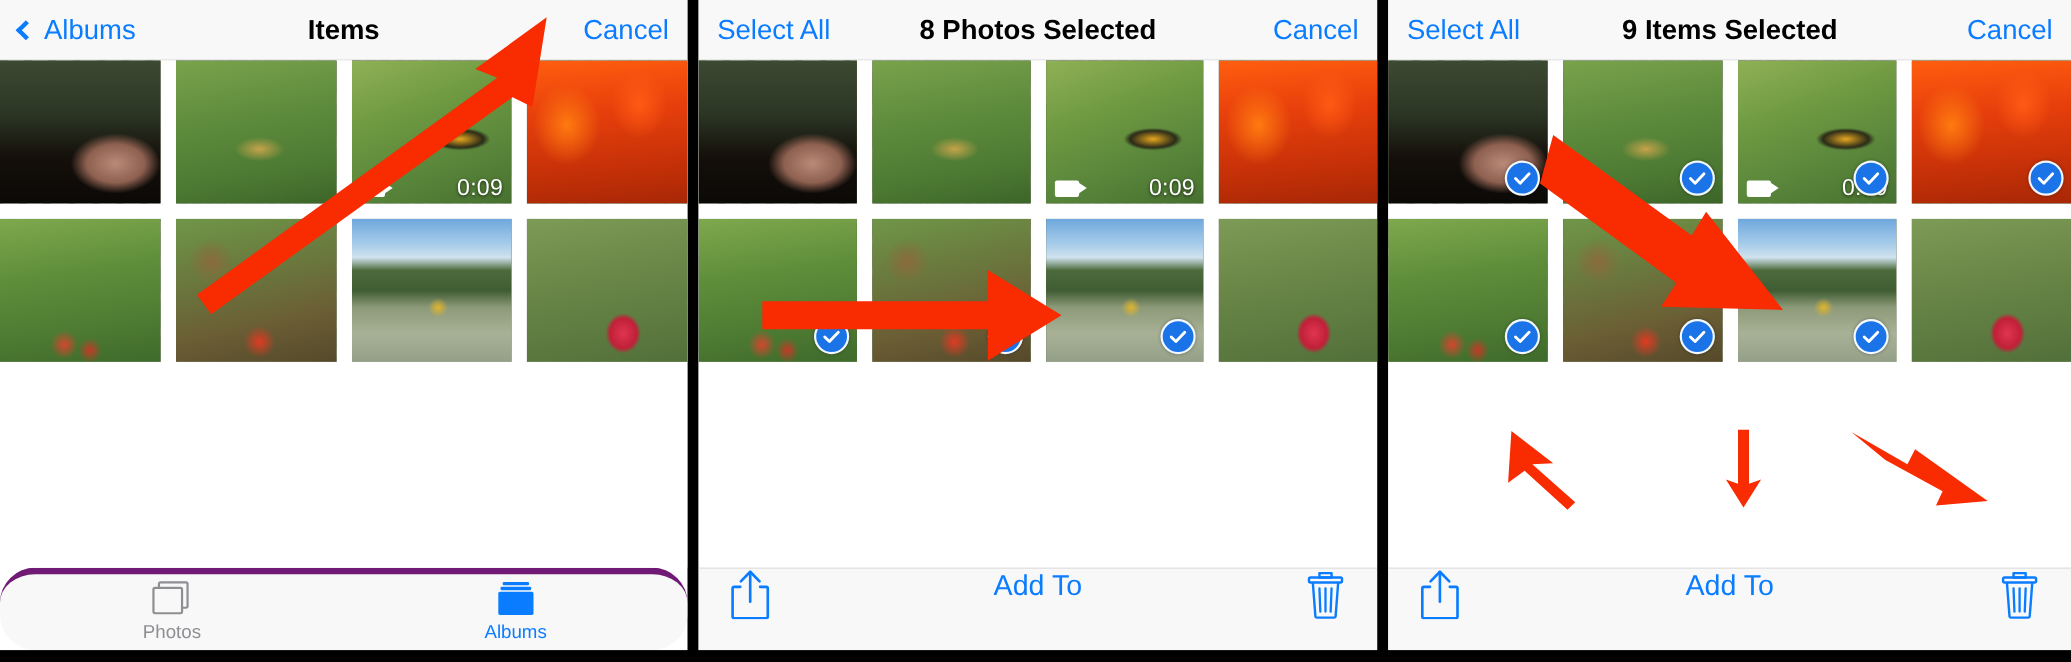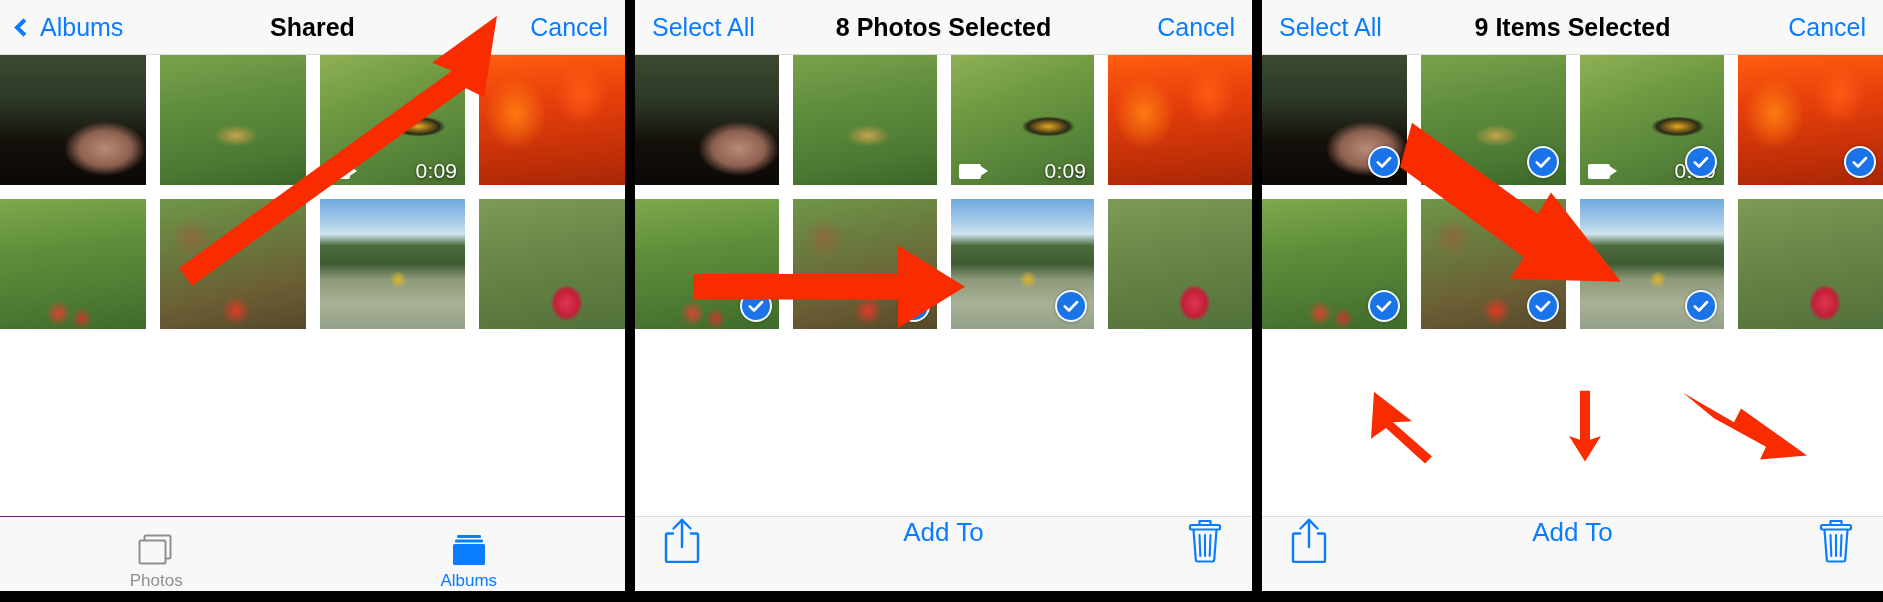--- a/index.html
+++ b/index.html
@@ -104,22 +104,22 @@
     text-shadow: 0 1px 3px rgba(0,0,0,.7);
     letter-spacing: .2px;
   }
 
   .spacer { flex: 1 1 auto; background: #fff; position: relative; }
 
   
   .tabbar {
     flex: 0 0 75px; height: 75px;
     background: #f8f8f8;
-    border-top: 1px solid #701a75;
-    display: flex; align-items: flex-end;
+    border-top: 6px solid #701a75;
+    display: flex; align-items: center; border-radius: 32px;
   }
   .tabitem {
     flex: 1 1 0; display:flex; flex-direction: column;
     align-items:center; justify-content:center; gap: 5px;
   }
   .tabitem .lbl { font-size: 17px; color: #8e8e93; }
   .tabitem.active .lbl { color: #0a7cff; }
 
   .toolbar {
     flex: 0 0 75px; height: 75px;
@@ -146,21 +146,21 @@
 
 <div class="stage">
 
   <div class="panel" id="p1" style="width:625px">
 
     <div class="navbar">
       <div class="nav-left">
         <span class="chev"></span>
         <span>Albums</span>
       </div>
-      <div class="nav-title">Shared</div>
+      <div class="nav-title">Items</div>
       <div class="nav-right">Cancel</div>
     </div>
 
     <div class="grid-wrap">
       <div class="grid" id="g1">
           <div class="cell">
             <div class="art" style="background: radial-gradient(40% 30% at 72% 72%, rgb(185, 138, 120) 0%, rgb(141, 96, 80) 45%, rgba(0, 0, 0, 0) 70%) 0% 0% / cover, linear-gradient(rgb(61, 74, 50) 0%, rgb(43, 53, 36) 38%, rgb(20, 15, 10) 68%, rgb(11, 9, 7) 100%), repeating-linear-gradient(92deg, rgba(40, 30, 20, 0.75) 0px, rgba(40, 30, 20, 0.75) 7px, rgba(90, 80, 60, 0.15) 7px, rgba(90, 80, 60, 0.15) 22px);"></div>
           </div>
           <div class="cell">
             <div class="art" style="background: radial-gradient(22% 12% at 52% 62%, rgb(198, 162, 74) 0%, rgba(120, 90, 30, 0) 70%) 0% 0% / cover, linear-gradient(170deg, rgb(122, 162, 76) 0%, rgb(94, 140, 60) 40%, rgb(77, 122, 51) 75%, rgb(60, 101, 40) 100%), repeating-linear-gradient(74deg, rgba(255, 255, 255, 0.13) 0px, rgba(255, 255, 255, 0.13) 3px, rgba(20, 50, 10, 0.18) 3px, rgba(20, 50, 10, 0.18) 11px);"></div>

